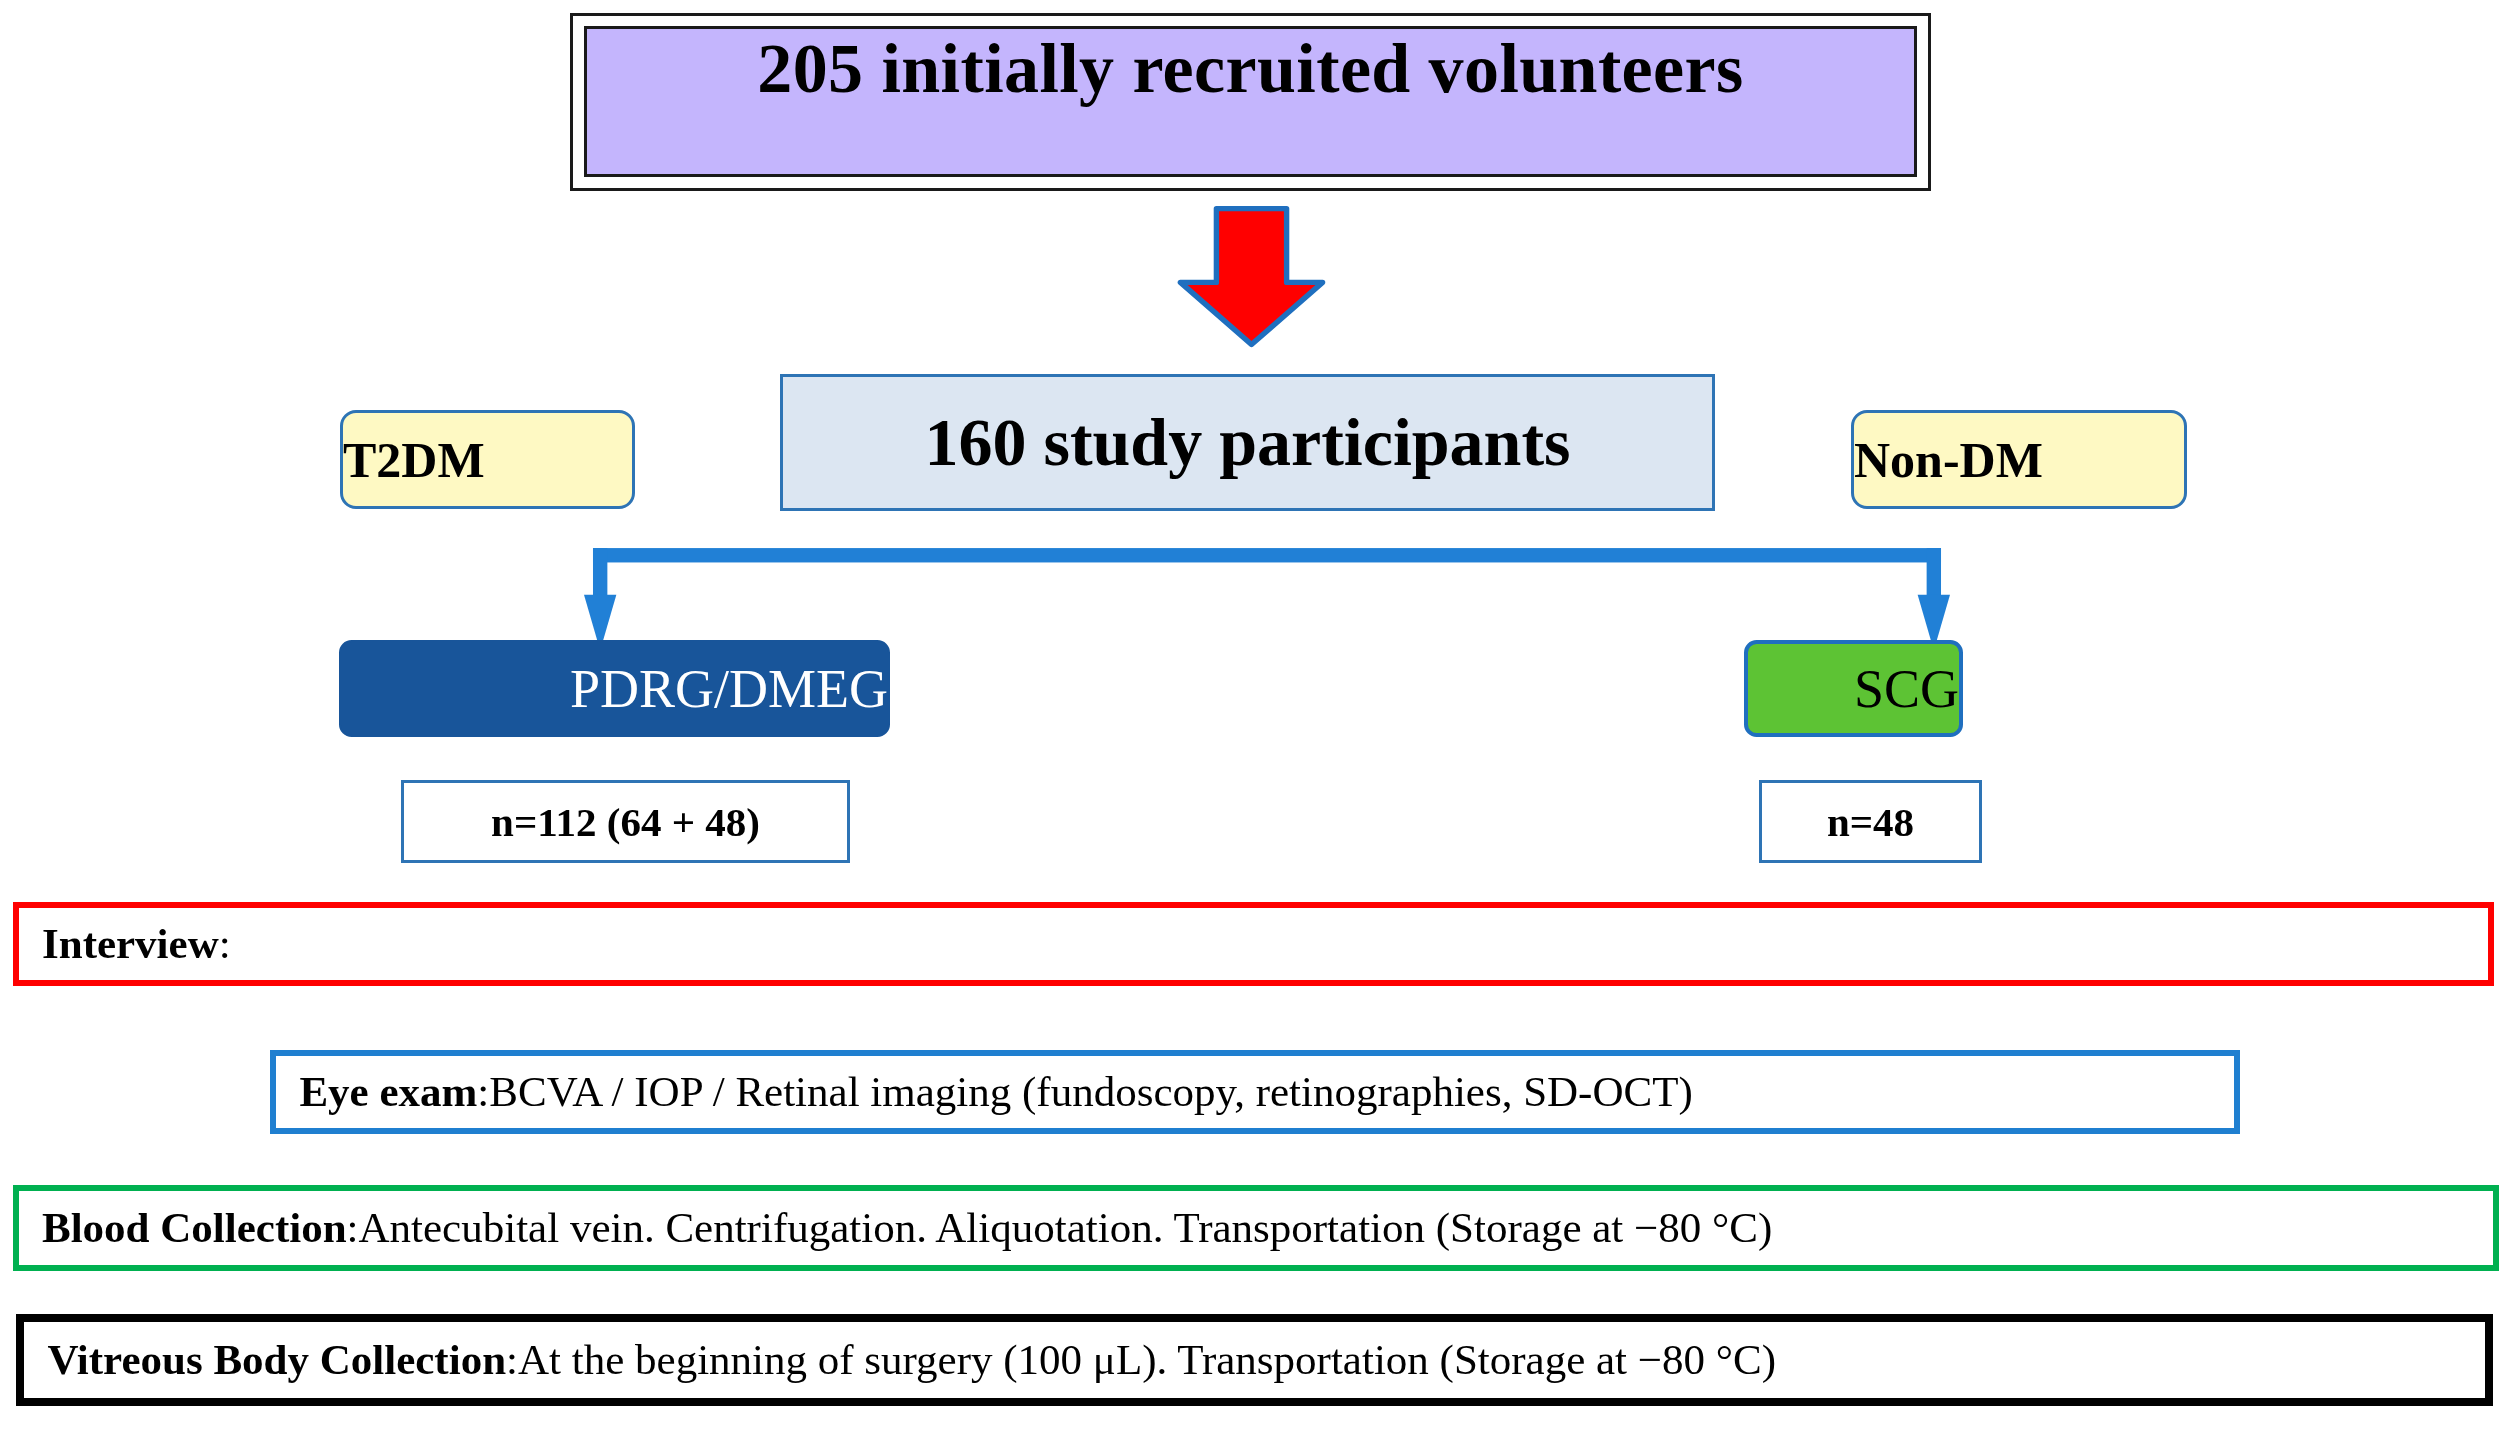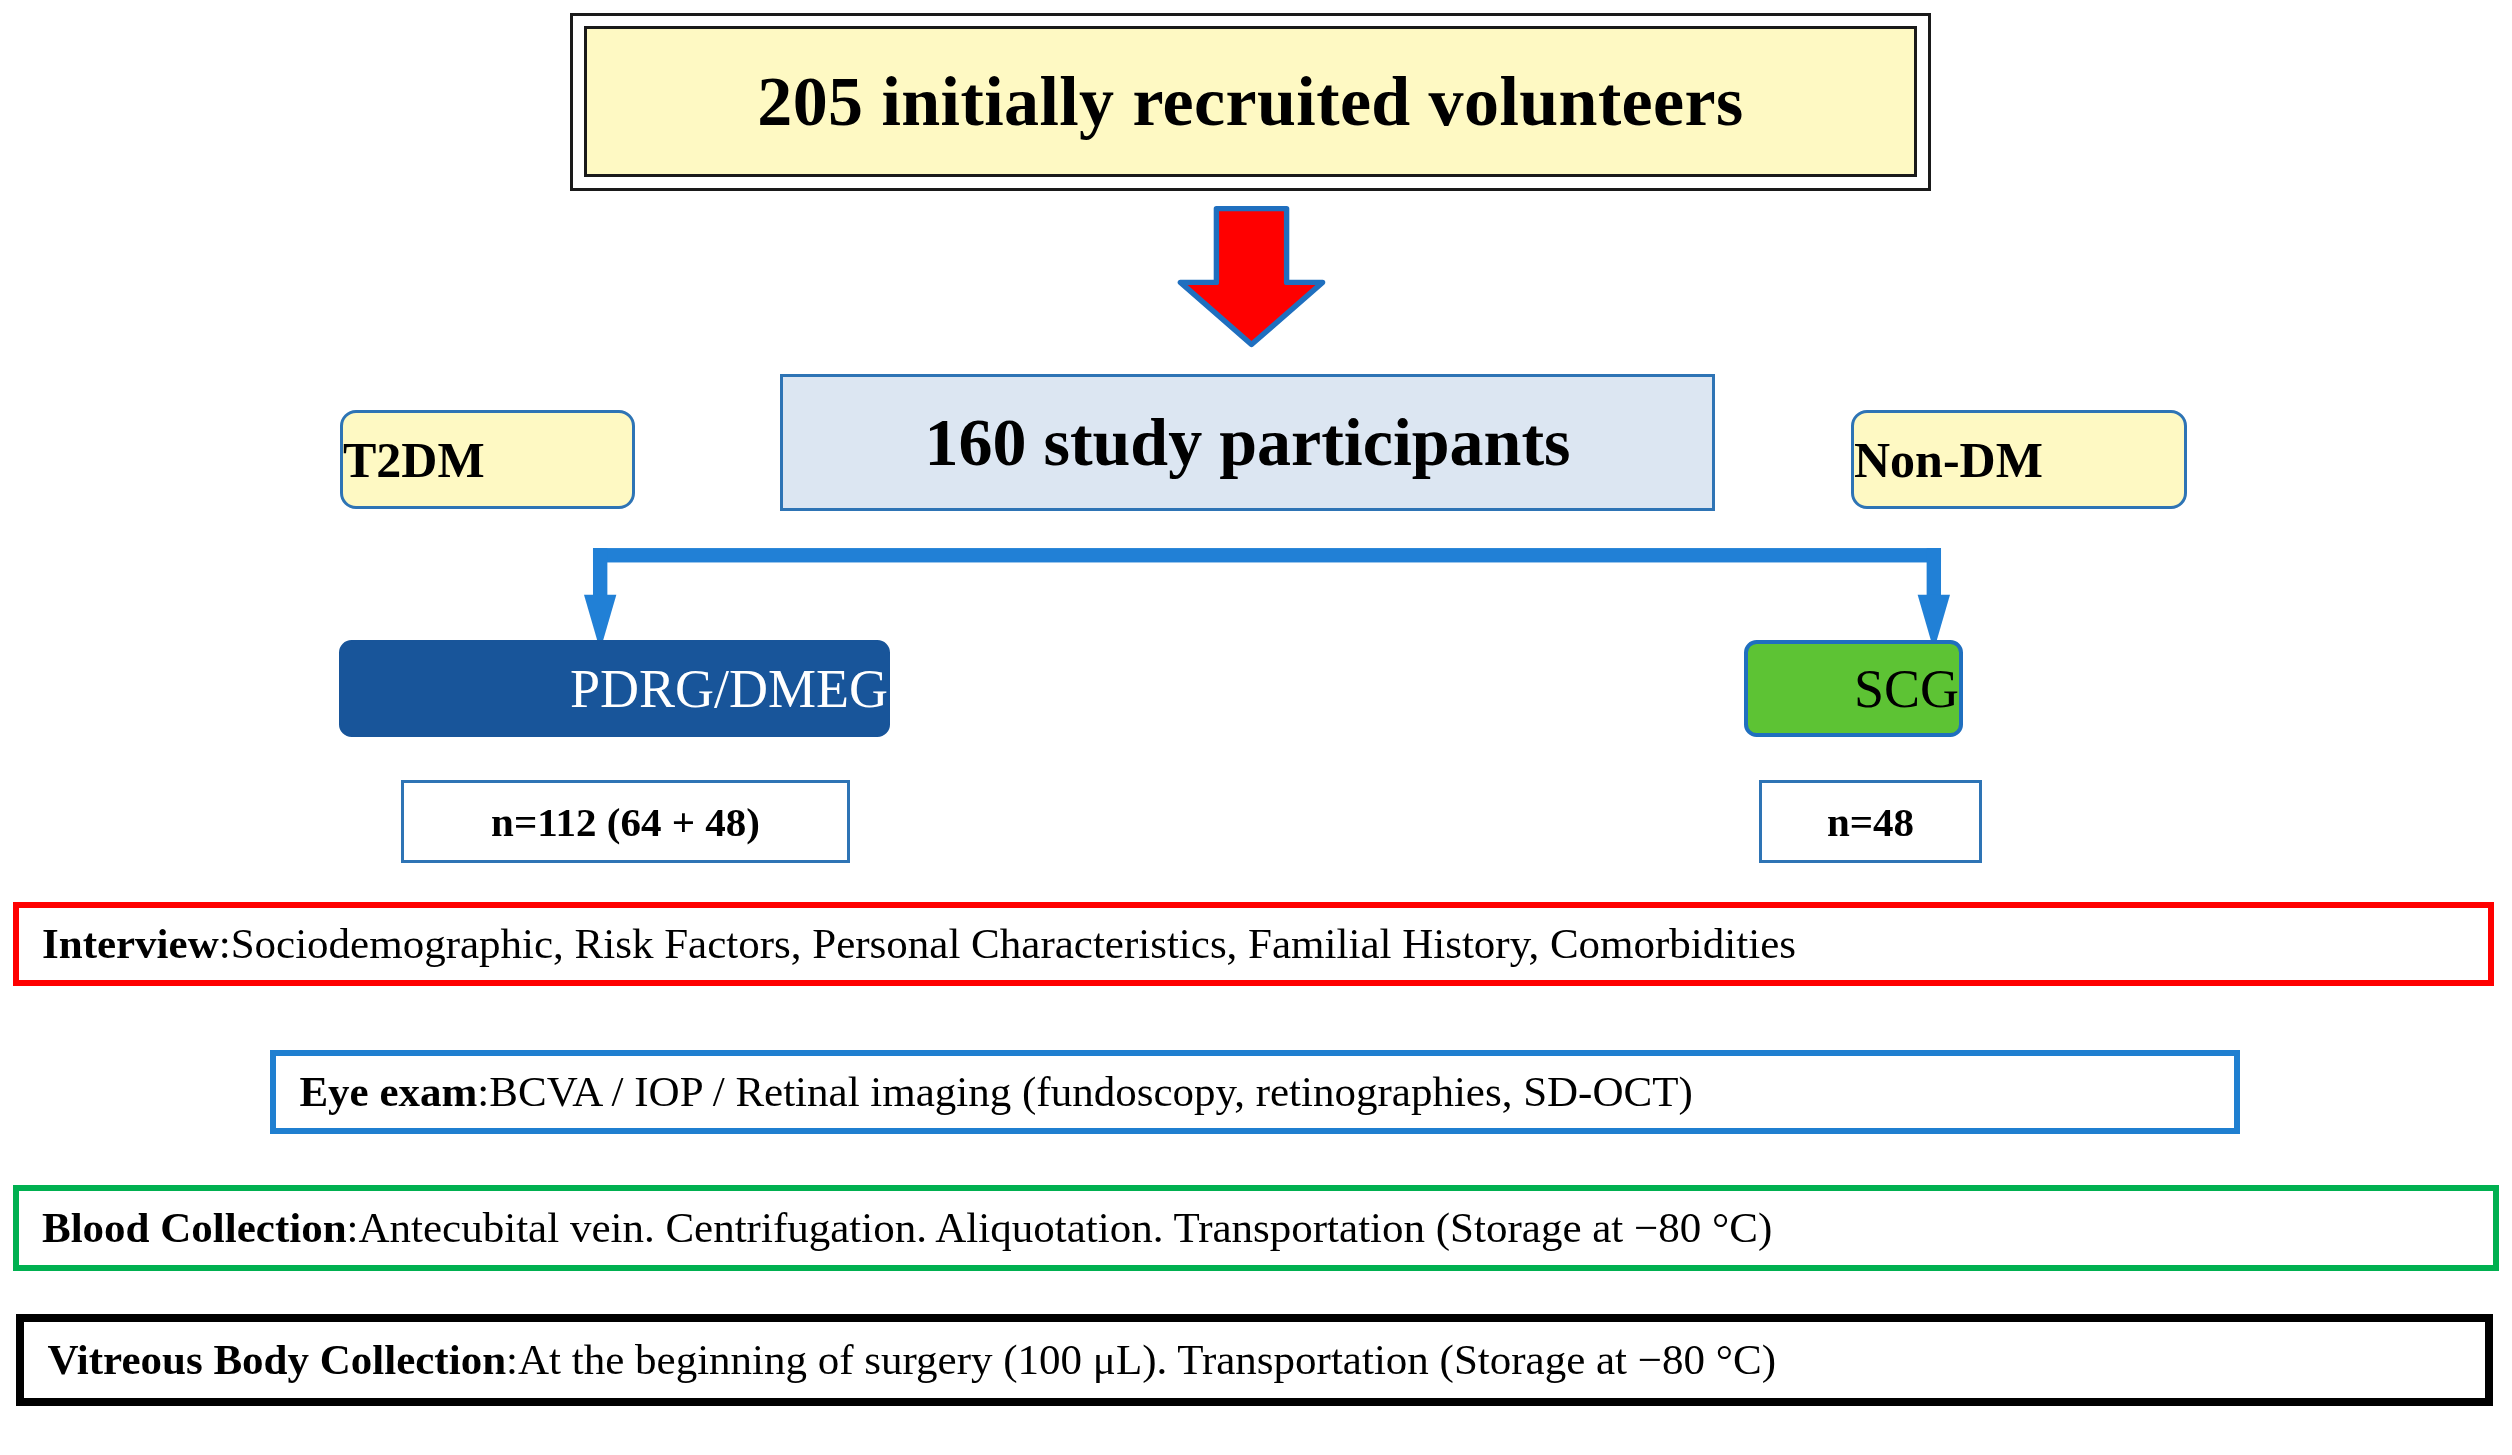--- a/index.html
+++ b/index.html
@@ -30,24 +30,23 @@
     background: #ffffff;
     box-sizing: border-box;
   }
   .recruited-inner {
     position: absolute;
     left: 10.8px;
     top: 10.8px;
     right: 10.8px;
     bottom: 10.8px;
     border: 3.6px solid #1a1a1a;
-    background: #fef9c3;
-    box-sizing: border-box;
-    display: flex;
-    align-items: center;
+    background: #c4b5fd;
+    box-sizing: border-box;
+    display: flex;
     justify-content: center;
   }
   .recruited-label {
     font-size: 70px;
     font-weight: bold;
     letter-spacing: 0.4px;
     white-space: nowrap;
   }
 
   
@@ -272,21 +271,20 @@
   <div class="n-box n-box-left">
     <span>n=112 (64 + 48)</span>
   </div>
   <div class="n-box n-box-right">
     <span>n=48</span>
   </div>
 
   <div class="proc-row proc-interview">
     <span class="lead">Interview</span>
       <span>: </span>
-      <span>Sociodemographic, Risk Factors, Personal Characteristics, Familial History, Comorbidities</span>
   </div>
 
   <div class="proc-row proc-eye">
     <span class="lead">Eye exam</span>
       <span>: </span>
       <span>BCVA / IOP / Retinal imaging (fundoscopy, retinographies, SD-OCT)</span>
   </div>
 
   <div class="proc-row proc-blood">
     <span class="lead">Blood Collection</span>

